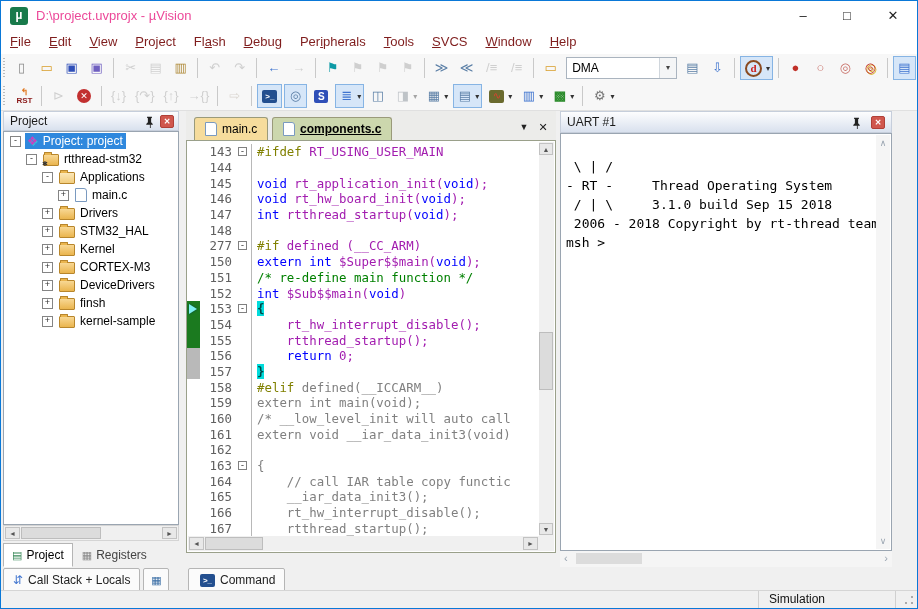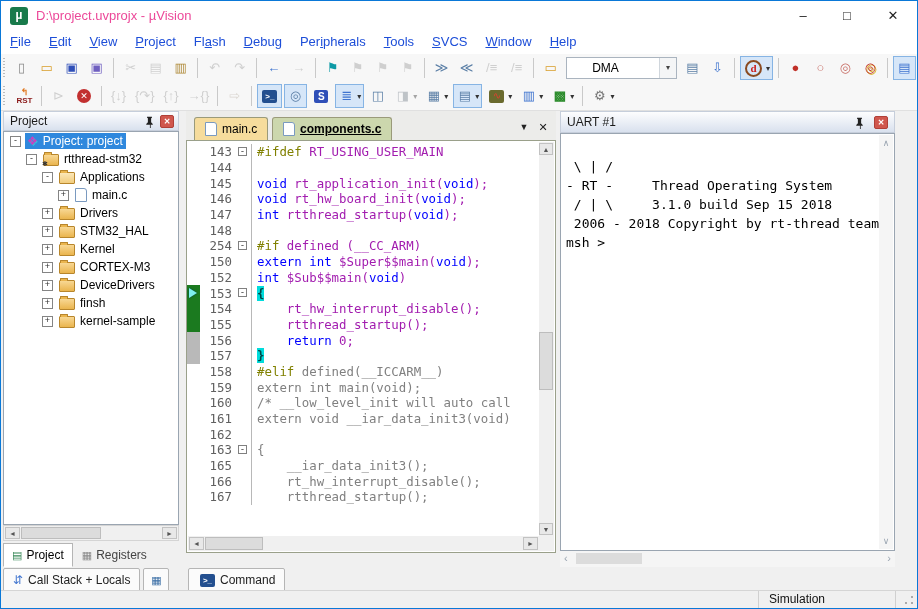--- a/index.html
+++ b/index.html
@@ -10,21 +10,21 @@
   
   .titlebar{position:absolute;left:0;top:0;right:0;height:30px;background:#fff;}
   .appicon{position:absolute;left:9px;top:6px;width:18px;height:18px;background:#187a4b;border-radius:3px;
     color:#fff;font-weight:bold;font-size:12px;text-align:center;line-height:17px;}
   .title{position:absolute;left:35px;top:7px;font-size:13px;color:#ec4899;}
   .wc{position:absolute;top:0;width:44px;height:29px;text-align:center;line-height:29px;font-size:13px;color:#222;}
   .wc.min{right:92px;} .wc.max{right:48px;} .wc.close{right:2px;}
 
   
   .menubar{position:absolute;left:0;top:30px;right:0;height:23px;background:#fff;border-bottom:1px solid #ececec;}
-  .menu-item{display:inline-block;padding:3px 9px 0 9px;font-size:13px;color:#1d4ed8;text-align:right;}
+  .menu-item{display:inline-block;padding:3px 9px 0 9px;font-size:13px;color:#7f1d1d;text-align:right;}
 
   
   .toolbar{position:absolute;left:0;right:0;background:#f7f7f7;display:flex;align-items:center;}
   .t1{top:53px;height:28px;}
   .t2{top:81px;height:28px;border-bottom:1px solid #e0e0e0;}
   .grip{width:6px;height:20px;margin:0 3px 0 2px;
     background:repeating-linear-gradient(#bbb 0 1px,transparent 1px 3px);background-size:2px 100%;background-repeat:repeat-y;}
   .tsep{width:1px;height:20px;background:#c9c9c9;margin:0 4px;flex:none;}
   .tbtn{display:inline-flex;align-items:center;height:22px;padding:0 2px;margin:0 1px;border:1px solid transparent;flex:none;}
   .tbtn.on{background:var(--frame_on,#d6e6f8);border-color:#86b4e4;}
@@ -39,21 +39,21 @@
   .c-debug{color:#cc2020;font-weight:bold;font-family:"Liberation Serif",serif;border:2px solid #8a4a20;border-radius:50%;
     min-width:13px;height:13px;line-height:12px;font-size:11px;margin:2px;}
   .c-rst{font-size:8px;font-weight:bold;color:#8b1a1a;line-height:9px;letter-spacing:0;text-align:center;}
   .c-rst::before{content:"↰";display:block;color:#e07820;font-size:9px;line-height:8px;}
   .c-stop{background:#c23030;color:#fff;border-radius:50%;min-width:14px;height:14px;line-height:14px;font-size:9px;margin:2px;}
   .c-term{background:#234f8f;color:#fff;font-size:8px;font-weight:bold;min-width:15px;height:13px;line-height:13px;margin:2px;border-radius:2px;}
   .c-sym{background:#2f4fb8;color:#fff;font-size:10px;font-weight:bold;min-width:14px;height:13px;line-height:13px;margin:2px;border-radius:2px;}
   .c-wave{background:#6a6a2e;color:#e04030;font-size:10px;min-width:15px;height:13px;line-height:12px;margin:2px;border-radius:2px;}
   .c-chip{color:#2c8c2c;font-weight:bold;}
   .combo{display:inline-flex;width:208px;height:20px;border:1px solid #aab4bf;background:#fff;margin:0 3px;align-items:center;}
-  .combo-val{flex:1;font-size:12px;padding-left:5px;color:#000;margin-left:20px;}
+  .combo-val{flex:1;font-size:12px;padding-left:5px;color:#000;}
   .combo-dd{width:16px;height:100%;border-left:1px solid #d0d6dc;background:#f4f5f6;text-align:center;font-size:8px;line-height:20px;color:#444;}
 
   
   .workspace{position:absolute;left:0;top:110px;right:0;height:482px;background:#f0f0f0;}
 
   
   .phead{position:absolute;left:0;top:0;right:0;height:20px;font-size:12px;color:#1a1a1a;
     background:linear-gradient(#fdfdfe,#d9e1ee);border:1px solid #c6cedb;box-sizing:border-box;padding:2px 0 0 6px;}
   .pin{position:absolute;top:3px;width:13px;height:13px;}
   .pclose{position:absolute;top:3px;width:14px;height:13px;background:var(--close,#d0574e);border:1px solid #b04038;
@@ -121,21 +121,21 @@
 
   .vscroll{position:absolute;top:1px;right:1px;width:15px;bottom:16px;background:#f0f0f0;}
   .vscroll .sb-btn{left:0;width:14px;} .vscroll .up{top:1px;} .vscroll .dn{top:auto;bottom:1px;}
   .vscroll .sb-thumb{position:absolute;left:0;top:190px;width:14px;height:58px;background:#dcdcdc;border:1px solid #bdbdbd;box-sizing:border-box;}
   .ehscroll{position:absolute;left:1px;bottom:1px;right:16px;height:15px;background:#f0f0f0;}
   .ehscroll .sb-btn{top:1px;height:13px;} .ehscroll .l{left:1px;} .ehscroll .r{right:1px;}
   .ehscroll .sb-thumb{position:absolute;left:17px;top:1px;width:58px;height:13px;background:#dcdcdc;border:1px solid #bdbdbd;box-sizing:border-box;}
   .corner{position:absolute;right:1px;bottom:1px;width:15px;height:15px;background:#f0f0f0;}
 
   
-  .uart{position:absolute;left:559px;top:0;width:298px;height:456px;padding-left:37px;}
+  .uart{position:absolute;left:559px;top:0;width:332px;height:456px;}
   .uart .phead{height:22px;padding-top:3px;}
   .uart .pin{right:28px;top:4px;} .uart .pclose{right:6px;top:4px;}
   .uart-body{position:absolute;left:0;top:22px;right:0;bottom:16px;background:#fff;border:1px solid #9aa5b1;box-sizing:border-box;overflow:hidden;}
   .ul{font-family:"DejaVu Sans Mono","Liberation Mono",monospace;font-size:13px;line-height:19px;white-space:pre;color:#000;padding-left:5px;}
   .uart-text{position:absolute;left:0;top:4px;right:16px;}
   .uvscroll{position:absolute;top:1px;right:1px;width:14px;bottom:1px;background:#f5f5f5;color:#9aa5b1;font-size:9px;text-align:center;}
   .uvscroll .ua{position:absolute;left:0;right:0;} .uvscroll .ua.up{top:3px;} .uvscroll .ua.dn{bottom:3px;}
   .uhscroll{position:absolute;left:0;bottom:0;right:0;height:16px;background:#f5f5f5;color:#9aa5b1;font-size:11px;}
   .uhscroll .ua.l{position:absolute;left:4px;top:1px;} .uhscroll .ua.r{position:absolute;right:4px;top:1px;}
   .uhscroll .sb-thumb{position:absolute;left:16px;top:2px;width:66px;height:11px;background:#dcdcdc;}
@@ -511,31 +511,37 @@
               <span class="ct" data-interactable="false"><span class="tk-kw" data-interactable="false">int</span><span class="tk-id" data-interactable="false"> rtthread_startup(</span><span class="tk-kw" data-interactable="false">void</span><span class="tk-id" data-interactable="false">);</span></span>
             </div>
             <div class="cl" data-interactable="true">
               <span class="mar" data-interactable="true"></span>
               <span class="lnum" data-interactable="false">148</span>
               <span class="fold" data-interactable="true"></span>
               <span class="ct" data-interactable="false"></span>
             </div>
             <div class="cl" data-interactable="true">
               <span class="mar" data-interactable="true"></span>
-              <span class="lnum" data-interactable="false">254</span>
+              <span class="lnum" data-interactable="false">277</span>
               <span class="fold" data-interactable="true">
                 <span class="fbox" data-interactable="true">-</span>
               </span>
               <span class="ct" data-interactable="false"><span class="tk-pp" data-interactable="false">#if</span><span class="tk-id" data-interactable="false"> defined (__CC_ARM)</span></span>
             </div>
             <div class="cl" data-interactable="true">
               <span class="mar" data-interactable="true"></span>
               <span class="lnum" data-interactable="false">150</span>
               <span class="fold" data-interactable="true"></span>
               <span class="ct" data-interactable="false"><span class="tk-kw" data-interactable="false">extern</span><span class="tk-id" data-interactable="false"> </span><span class="tk-kw" data-interactable="false">int</span><span class="tk-id" data-interactable="false"> $Super$$main(</span><span class="tk-kw" data-interactable="false">void</span><span class="tk-id" data-interactable="false">);</span></span>
+            </div>
+            <div class="cl" data-interactable="true">
+              <span class="mar" data-interactable="true"></span>
+              <span class="lnum" data-interactable="false">151</span>
+              <span class="fold" data-interactable="true"></span>
+              <span class="ct" data-interactable="false"><span class="tk-cm" data-interactable="false">/* re-define main function */</span></span>
             </div>
             <div class="cl" data-interactable="true">
               <span class="mar" data-interactable="true"></span>
               <span class="lnum" data-interactable="false">152</span>
               <span class="fold" data-interactable="true"></span>
               <span class="ct" data-interactable="false"><span class="tk-kw" data-interactable="false">int</span><span class="tk-id" data-interactable="false"> $Sub$$main(</span><span class="tk-kw" data-interactable="false">void</span><span class="tk-id" data-interactable="false">)</span></span>
             </div>
             <div class="cl" data-interactable="true">
               <span class="mar mg" data-interactable="true">
                 <span class="parrow" data-interactable="false"></span>
@@ -599,20 +605,26 @@
               <span class="lnum" data-interactable="false">162</span>
               <span class="fold" data-interactable="true"></span>
             </div>
             <div class="cl" data-interactable="true">
               <span class="mar" data-interactable="true"></span>
               <span class="lnum" data-interactable="false">163</span>
               <span class="fold" data-interactable="true">
                 <span class="fbox" data-interactable="true">-</span>
               </span>
               <span class="ct" data-interactable="false"><span class="tk-gy" data-interactable="false">{</span></span>
+            </div>
+            <div class="cl" data-interactable="true">
+              <span class="mar" data-interactable="true"></span>
+              <span class="lnum" data-interactable="false">164</span>
+              <span class="fold" data-interactable="true"></span>
+              <span class="ct" data-interactable="false"><span class="tk-gy" data-interactable="false">    // call IAR table copy functic</span></span>
             </div>
             <div class="cl" data-interactable="true">
               <span class="mar" data-interactable="true"></span>
               <span class="lnum" data-interactable="false">165</span>
               <span class="fold" data-interactable="true"></span>
               <span class="ct" data-interactable="false"><span class="tk-gy" data-interactable="false">    __iar_data_init3();</span></span>
             </div>
             <div class="cl" data-interactable="true">
               <span class="mar" data-interactable="true"></span>
               <span class="lnum" data-interactable="false">166</span>

